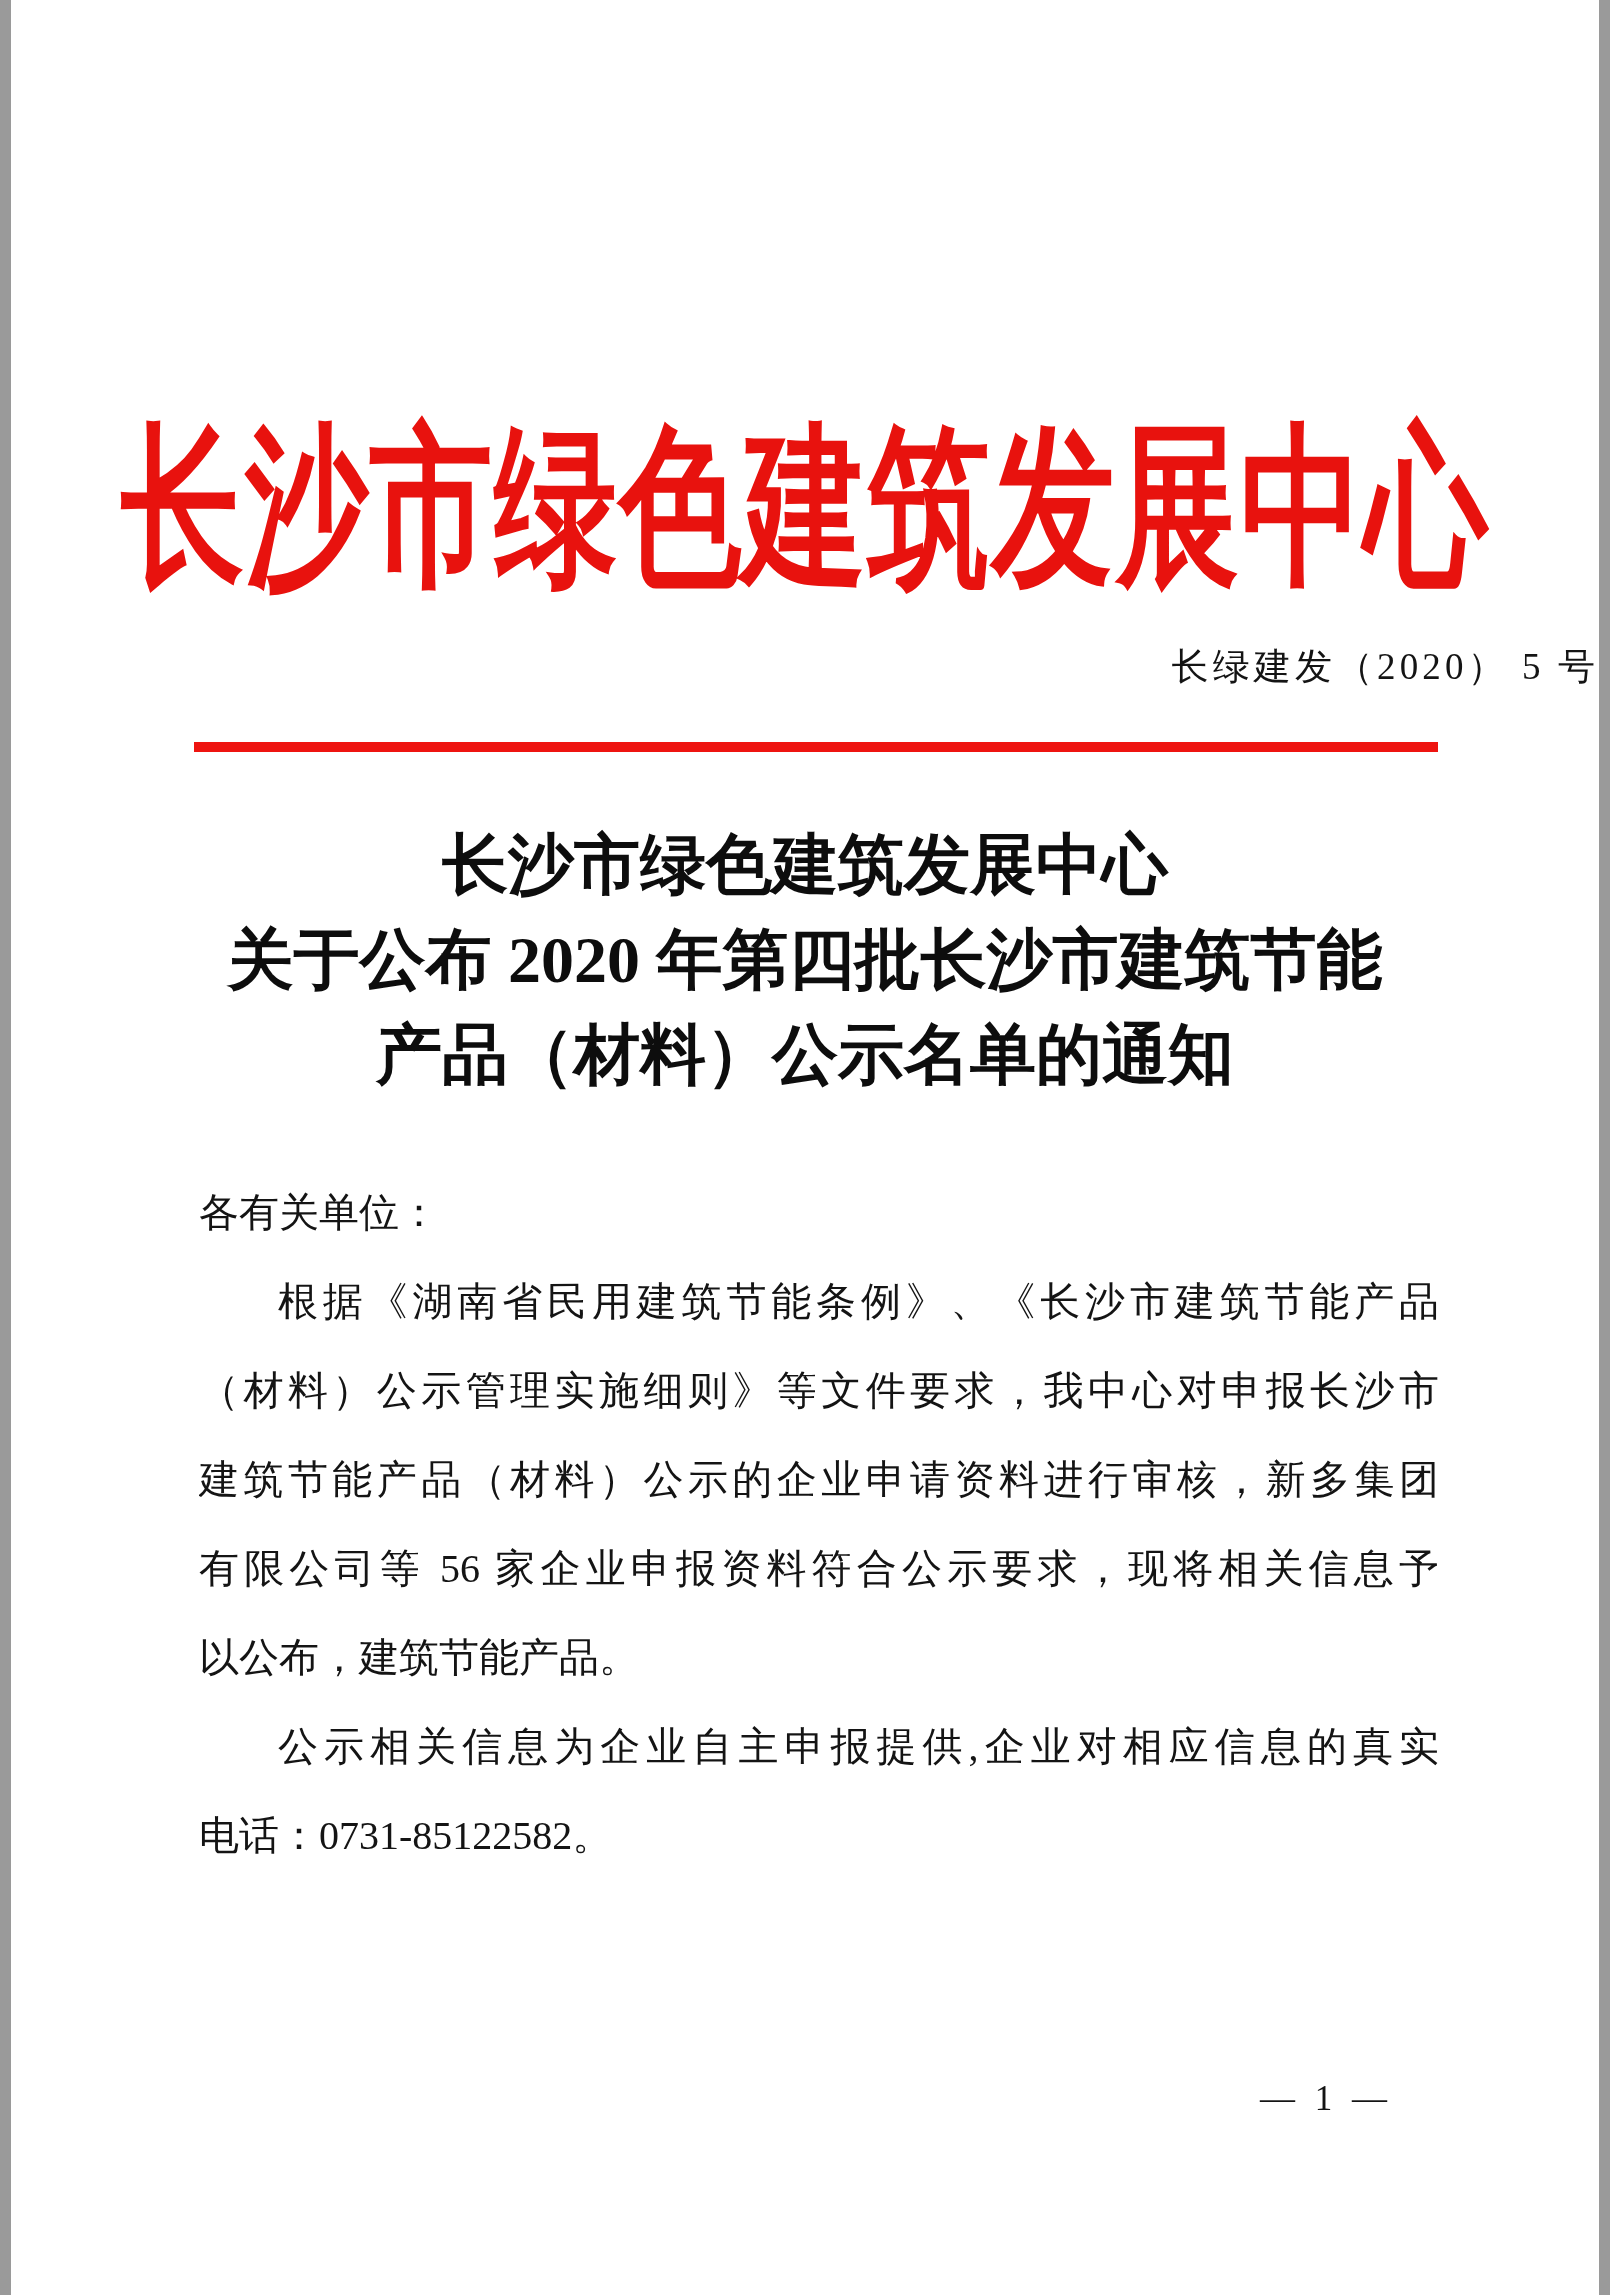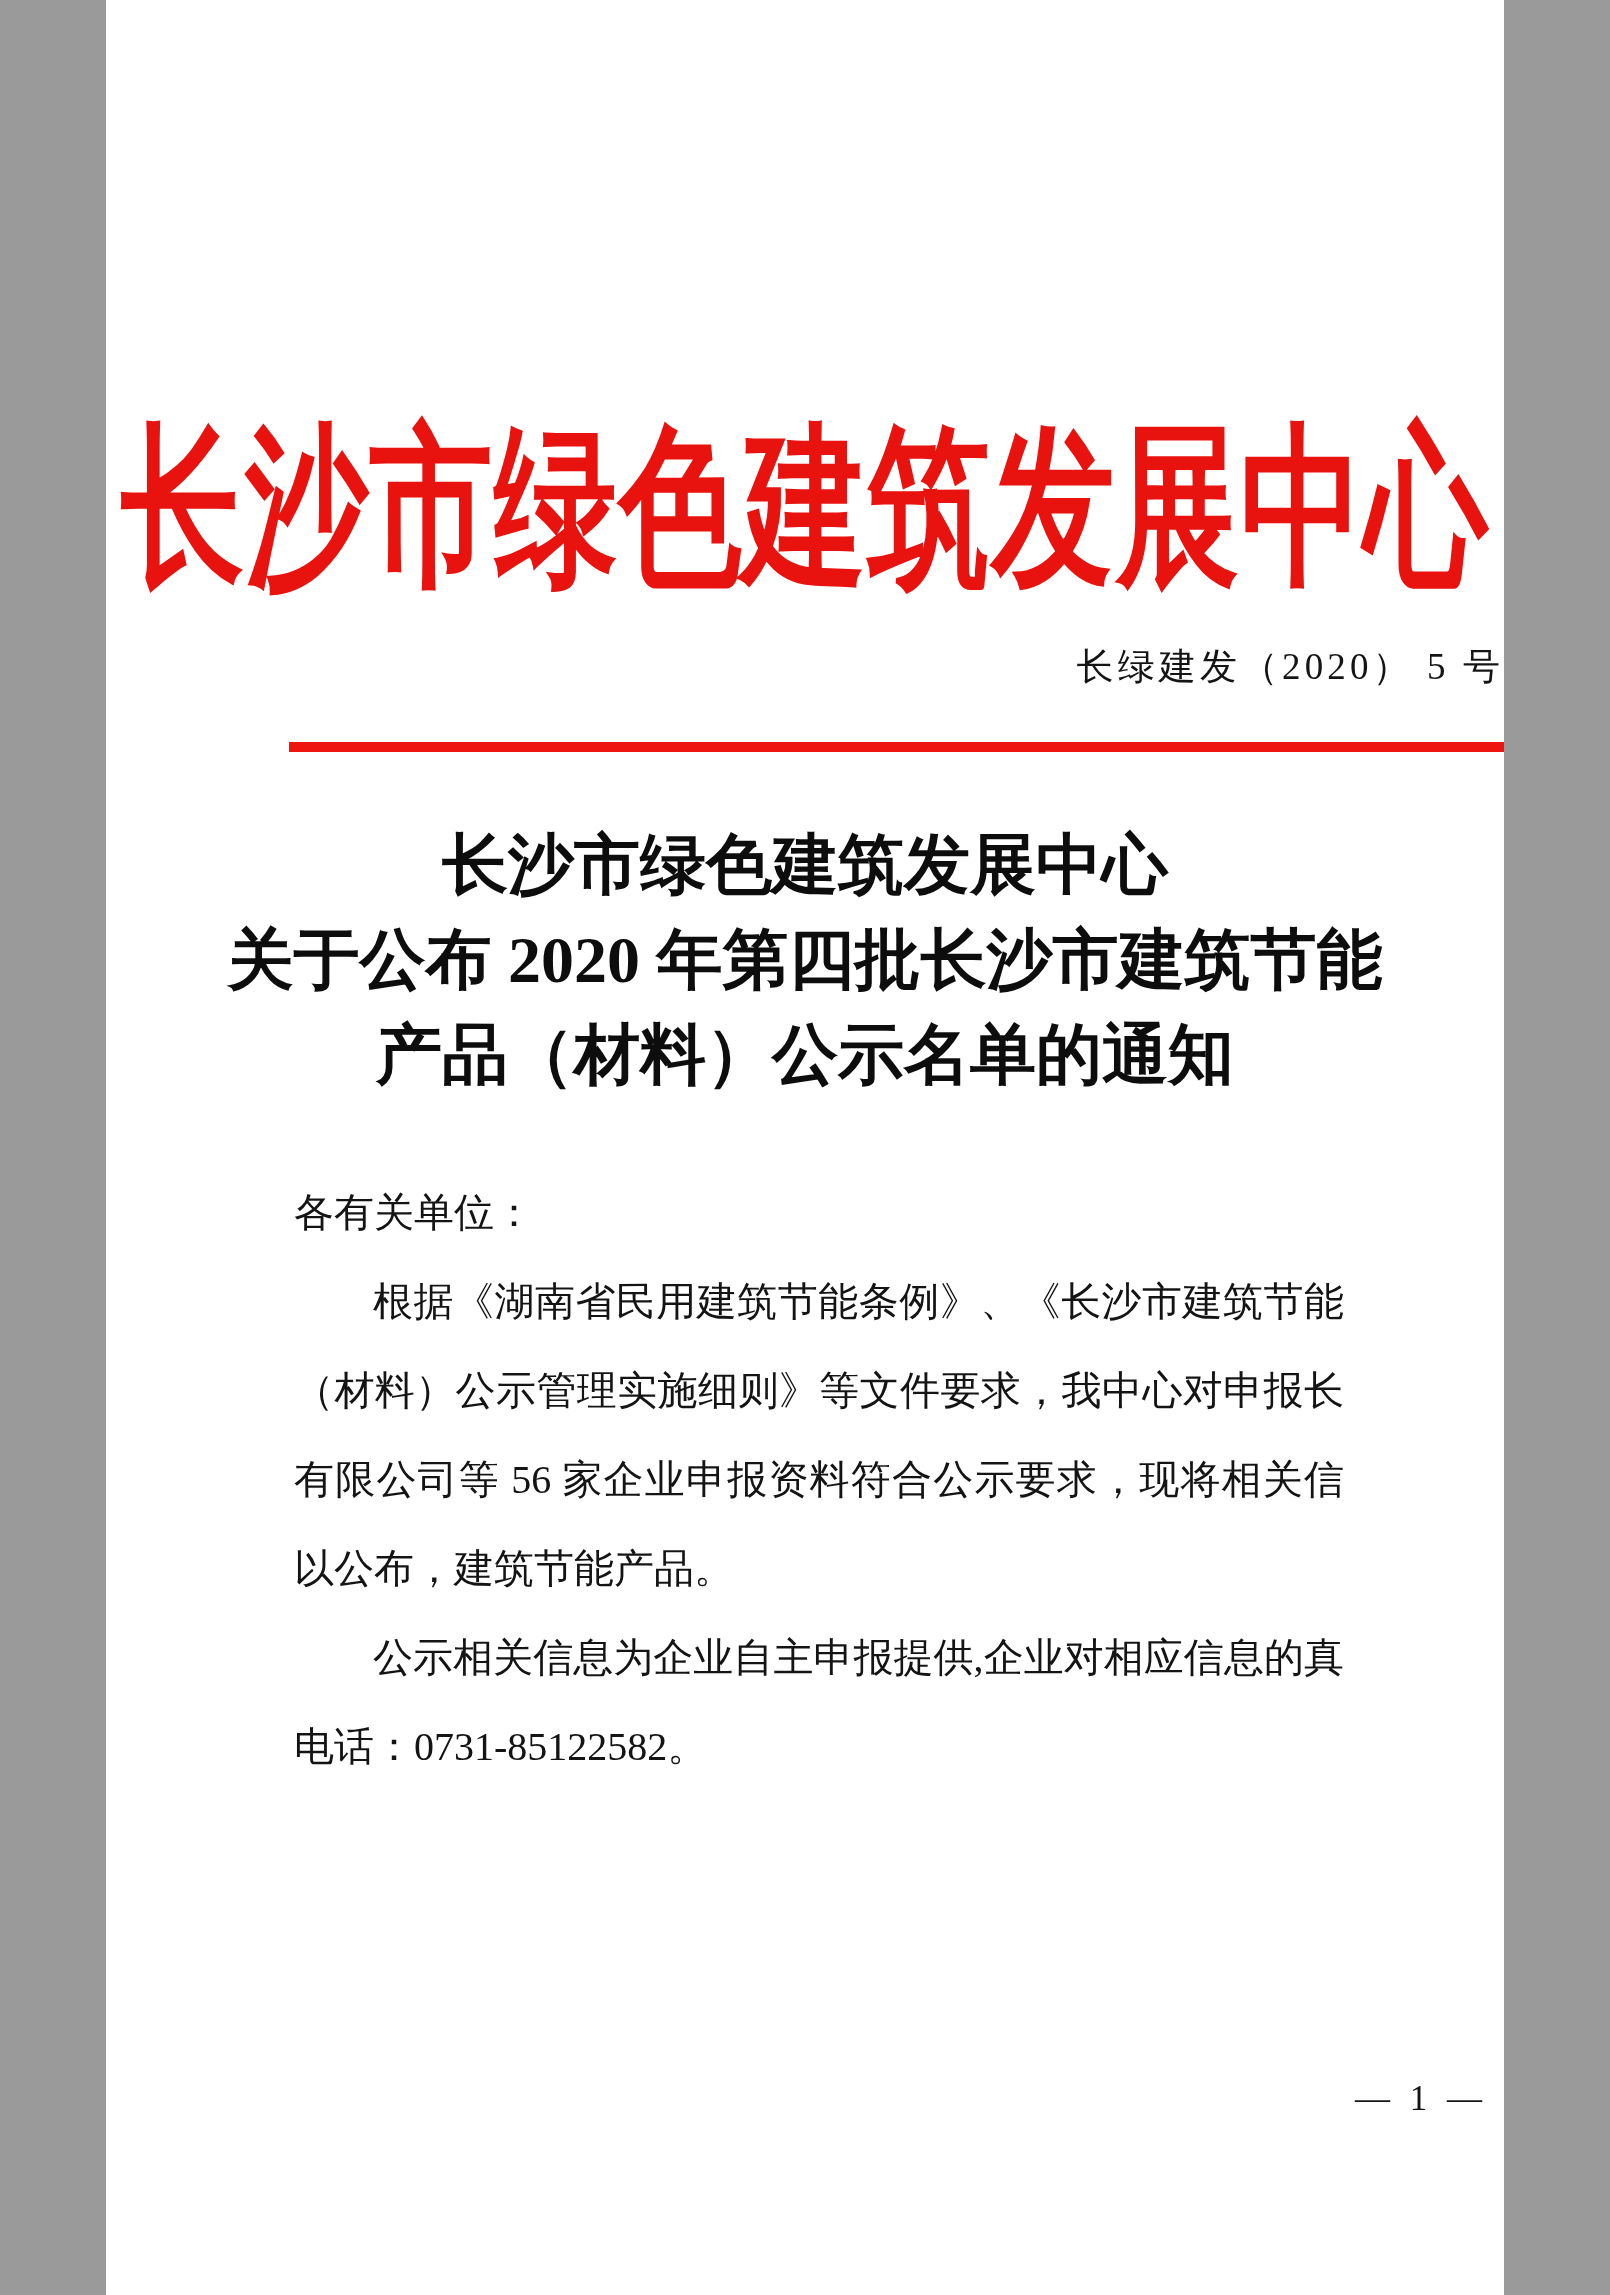--- a/index.html
+++ b/index.html
@@ -1,18 +1,18 @@
 <!DOCTYPE html>
 <html style="font-size:11px"><head>
 <meta charset="utf-8">
 <style>
   html,body{margin:0;padding:0;background:#9a9a9a;}
   .page{
     position:relative;
-    width:1398px;height:2295px;
+    width:1588px;height:2295px;
     margin:0 auto;
     background:#ffffff;
     font-family:"Liberation Serif","DejaVu Serif",serif;
     color:#111111;
     overflow:hidden;
   }
   .org-title{
     position:absolute;
     top:392px;left:0;right:0;
     text-align:center;
@@ -97,20 +97,21 @@
   <div class="doc-title">
     <div>长沙市绿色建筑发展中心</div>
     <div>关于公布 2020 年第四批长沙市建筑节能</div>
     <div>产品（材料）公示名单的通知</div>
   </div>
 
   <div class="body-text">
     <div class="line">各有关单位：</div>
     <div class="line fill indent">根据《湖南省民用建筑节能条例》、《长沙市建筑节能产品</div>
     <div class="line fill">（材料）公示管理实施细则》等文件要求，我中心对申报长沙市</div>
+    <div class="line fill">建筑节能产品（材料）公示的企业申请资料进行审核，新多集团</div>
     <div class="line fill">有限公司等 56 家企业申报资料符合公示要求，现将相关信息予</div>
     <div class="line">以公布，建筑节能产品。</div>
     <div class="line fill indent">公示相关信息为企业自主申报提供,企业对相应信息的真实</div>
     <div class="line">电话：0731-85122582。</div>
   </div>
 
   <div class="page-number">— 1 —</div>
 
 </div>
 

